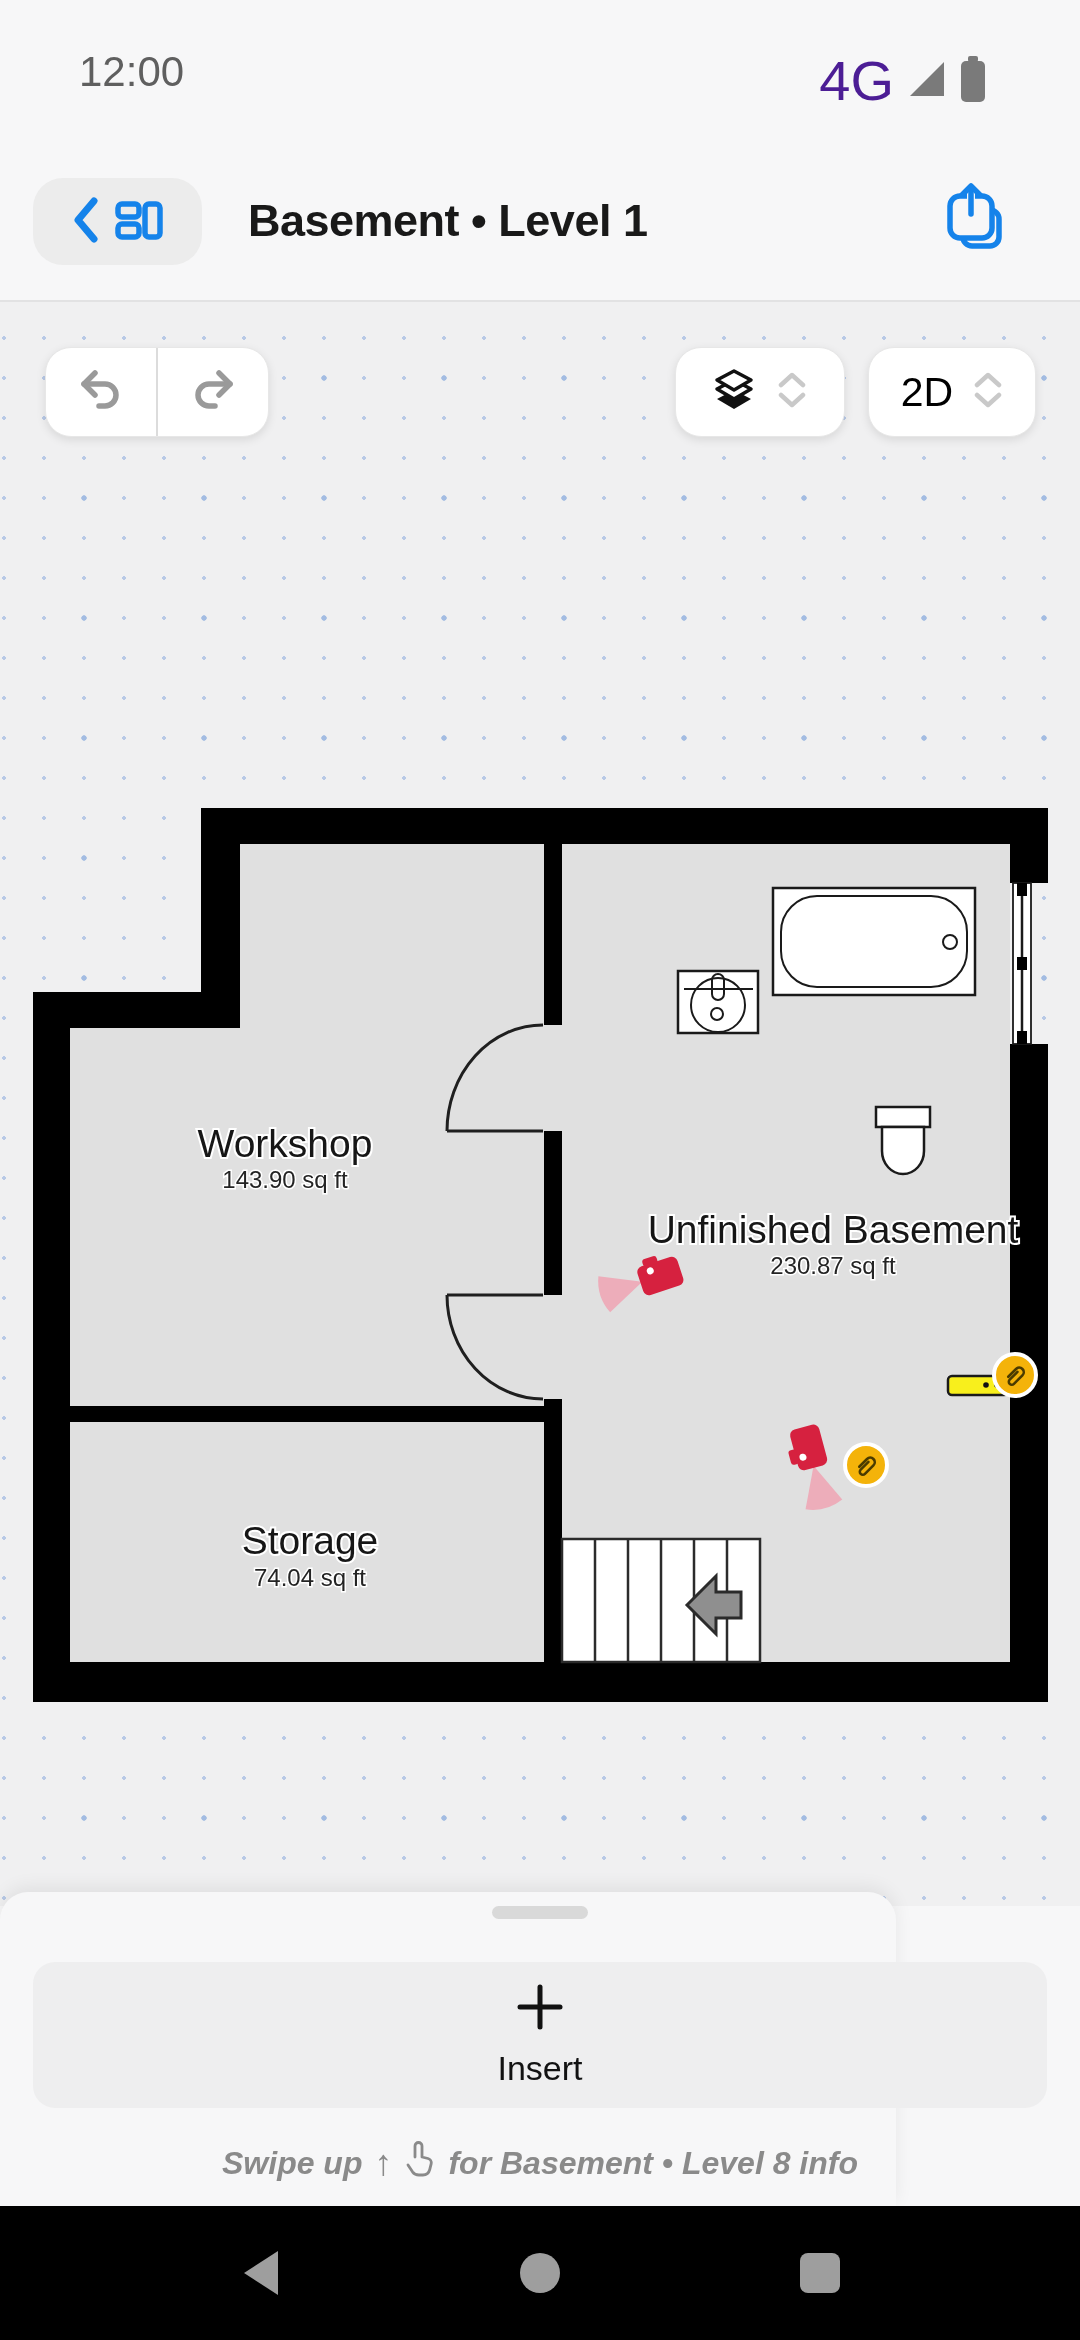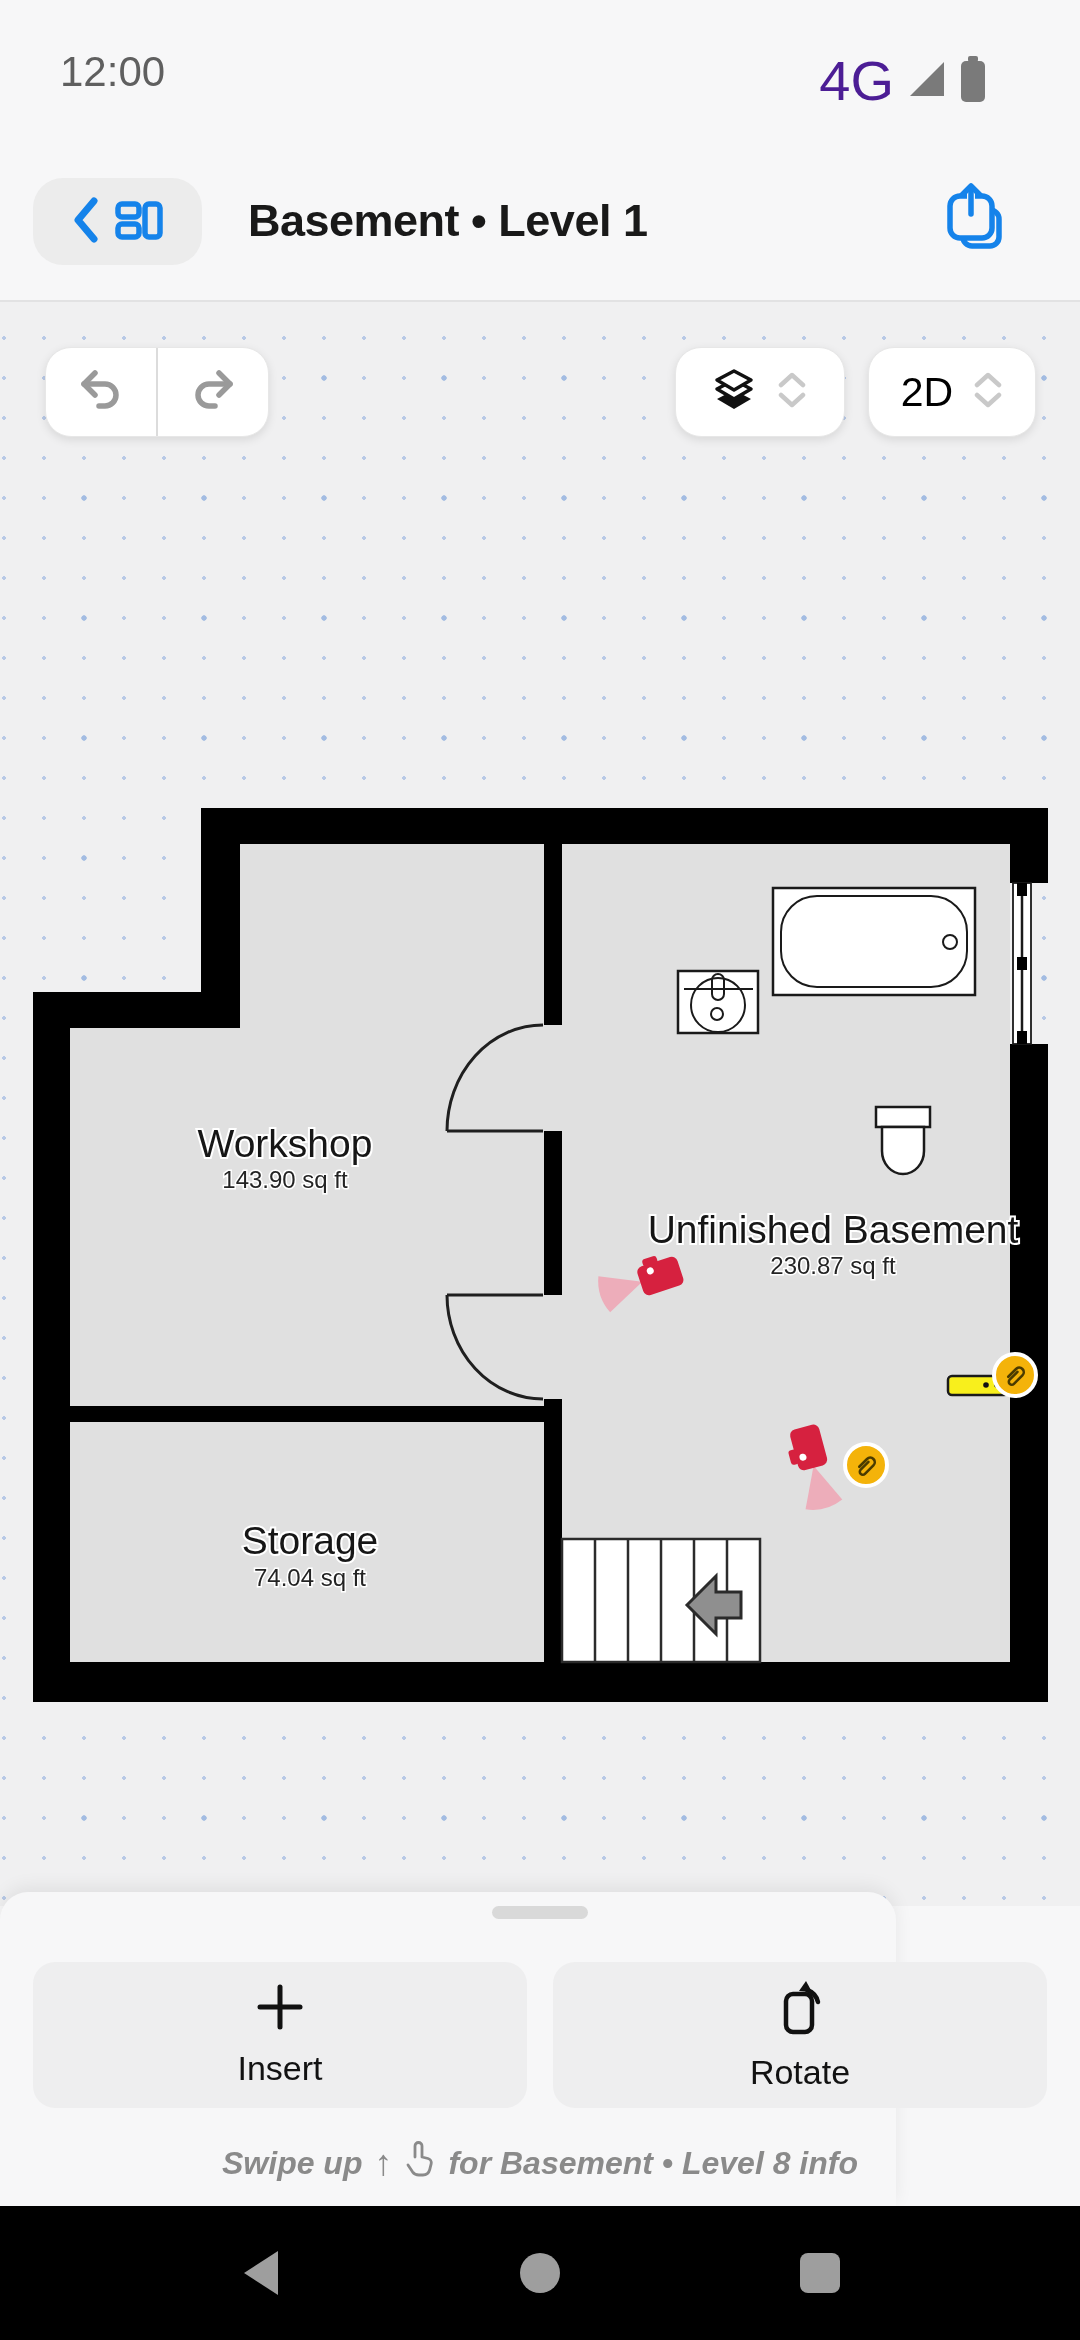--- a/index.html
+++ b/index.html
@@ -4,21 +4,21 @@
 <style>
   :root{
     --accent:#1583ea; --wall:#000000; --room_fill:#e0e0e0; --canvas_bg:#f0f0f1;
     --camera_red:#d6213f; --cone_pink:#edadba; --badge_amber:#f4b30a; --tape_yellow:#f8ef1c;
   }
   *{margin:0;padding:0;box-sizing:border-box;}
   html,body{width:1080px;height:2340px;overflow:hidden;}
   body{font-family:"Liberation Sans", sans-serif; background:#f7f7f8; position:relative;}
 
   
-  .status-time{position:absolute;left:60px;top:48px;font-size:42px;color:#5f5f5f;}
+  .status-time{position:absolute;left:79px;top:48px;font-size:42px;color:#5f5f5f;}
   .status-right{position:absolute;right:94px;top:48px;display:flex;align-items:center;gap:14px;}
   .status-net{font-size:56px;color:#4c1d95;}
 
   
   .back-pill{position:absolute;left:33px;top:178px;width:169px;height:87px;background:#ececec;
     border-radius:30px;display:flex;align-items:center;justify-content:center;gap:16px;cursor:pointer;}
   .header-title{position:absolute;left:248px;top:195px;font-size:45px;font-weight:700;color:#191919;letter-spacing:-0.5px;text-align:center;}
   .share-btn{position:absolute;right:75px;top:182px;width:64px;height:74px;cursor:pointer;}
 
   
@@ -291,30 +291,20 @@
       <span>
         <svg width="48" height="48" viewBox="0 0 48 48">
           <g stroke="#111" stroke-width="5" stroke-linecap="round">
               <line x1="24" y1="4" x2="24" y2="44"></line>
               <line x1="4" y1="24" x2="44" y2="24"></line>
             </g>
         </svg>
       </span>
       <span class="btn-label">Insert</span>
     </div>
-    <div class="sheet-btn">
-      <span>
-        <svg width="56" height="56" viewBox="0 0 56 56">
-          <rect x="14" y="15" width="26" height="38" rx="7" fill="none" stroke="#111" stroke-width="4.5"></rect>
-          <path d="M46,23 a17,17 0 0 0 -11,-12" fill="none" stroke="#111" stroke-width="4.5" stroke-linecap="round"></path>
-          <polygon points="34,2 40,13 27,12" fill="#111"></polygon>
-        </svg>
-      </span>
-      <span class="btn-label">Rotate</span>
-    </div>
   </div>
 </div>
 
 <div class="swipe-hint">
   <span>Swipe up</span>
   <span class="swipe-arrow">↑</span>
   <span>
     <svg width="32" height="38" viewBox="0 0 32 38">
       <path d="M11,17 V6 a3.5,3.5 0 0 1 7,0 v11 l6,1.5 a4.5,4.5 0 0 1 3.2,5.2 l-1.5,6 a7,7 0 0 1 -6.8,5.3 h-4 a8,8 0 0 1 -6.4,-3.2 L4,25" fill="none" stroke="#8a8a8a" stroke-width="2.8" stroke-linecap="round" stroke-linejoin="round"></path>
     </svg>

